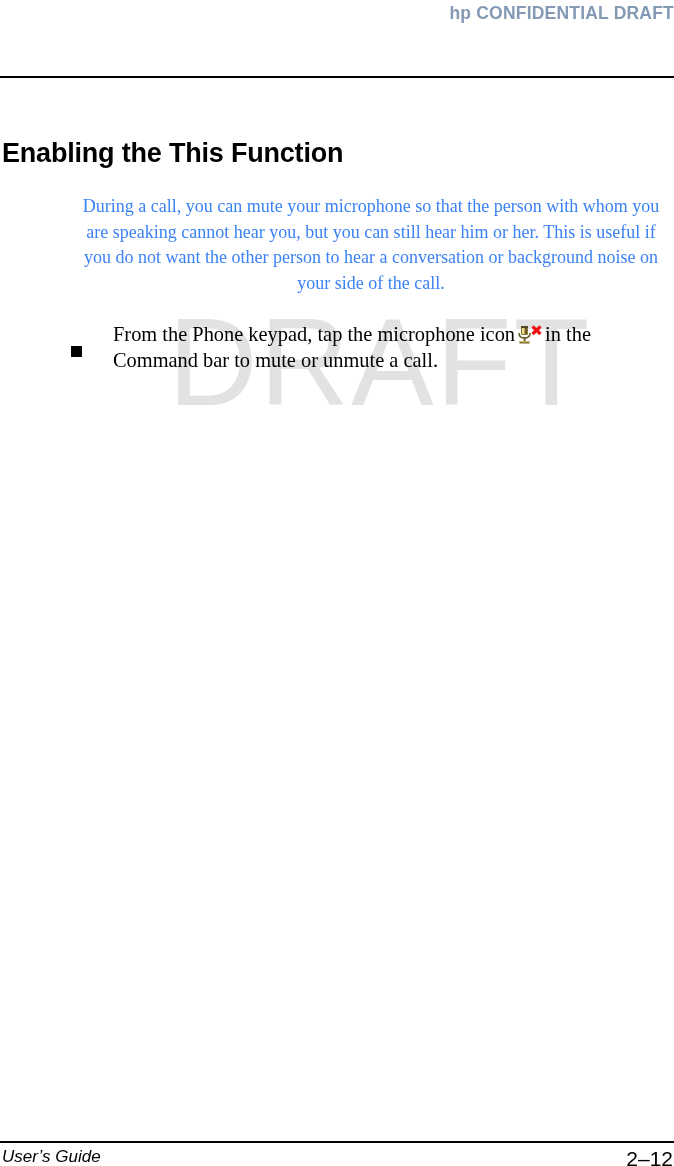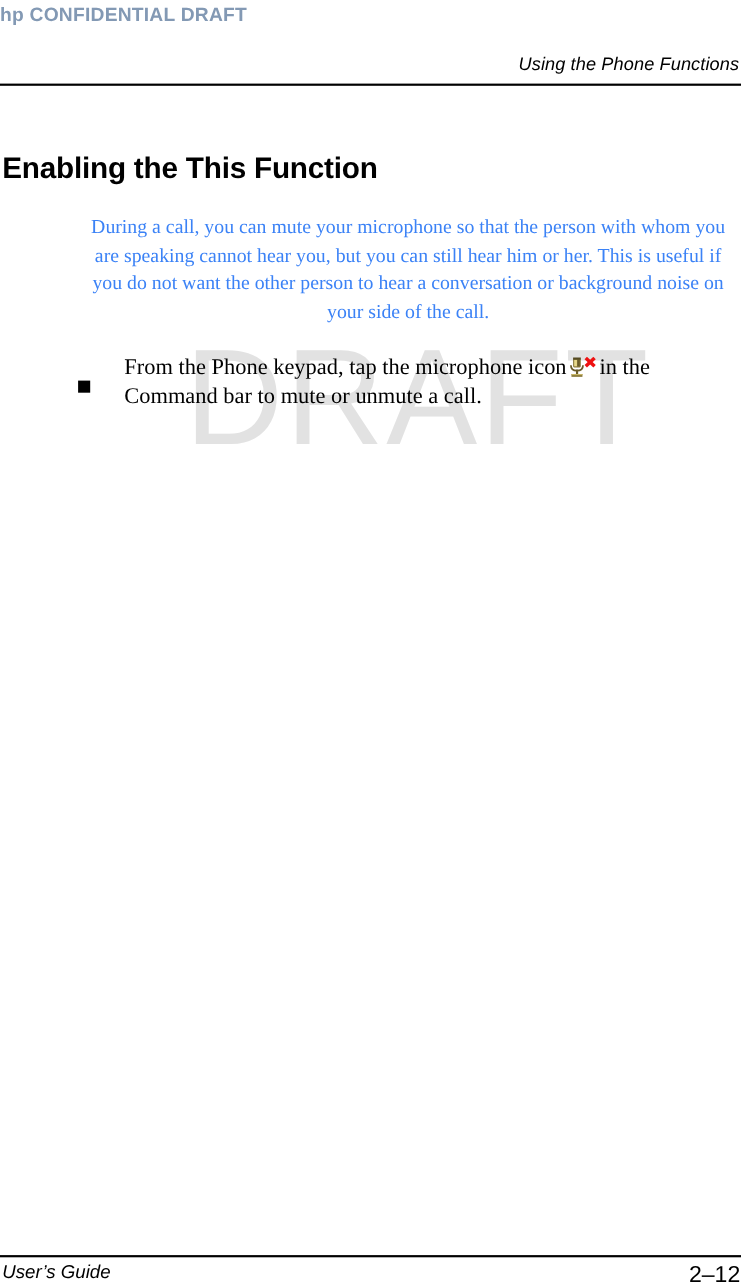--- a/index.html
+++ b/index.html
@@ -36,21 +36,21 @@
     z-index: 0;
     user-select: none;
   }
 
   
   .confidential-banner {
     position: absolute;
     left: 0;
     top: 3px;
     width: 674px;
-    text-align: left;
+    text-align: right;
     font-family: "Liberation Sans", "DejaVu Sans", sans-serif;
     font-size: 17.5px;
     font-weight: bold;
     letter-spacing: 0.2px;
     color: #8399b4;
     z-index: 3;
   }
 
   .running-head {
     position: absolute;
@@ -190,21 +190,20 @@
 </style>
 </head>
 <body>
 
 <div class="page">
 
   <div class="watermark">DRAFT</div>
 
   <div class="confidential-banner">hp CONFIDENTIAL DRAFT</div>
 
-  <div class="running-head">Using the Phone Functions</div>
 
   <div class="header-rule"></div>
 
   <div class="content">
 
     <h1 class="section-heading">Enabling the This Function</h1>
 
     <p class="body-paragraph">During a call, you can mute your microphone so that the person with whom you are speaking cannot hear you, but you can still hear him or her. This is useful if you do not want the other person to hear a conversation or background noise on your side of the call.</p>
 
     <div class="bullet-block">

